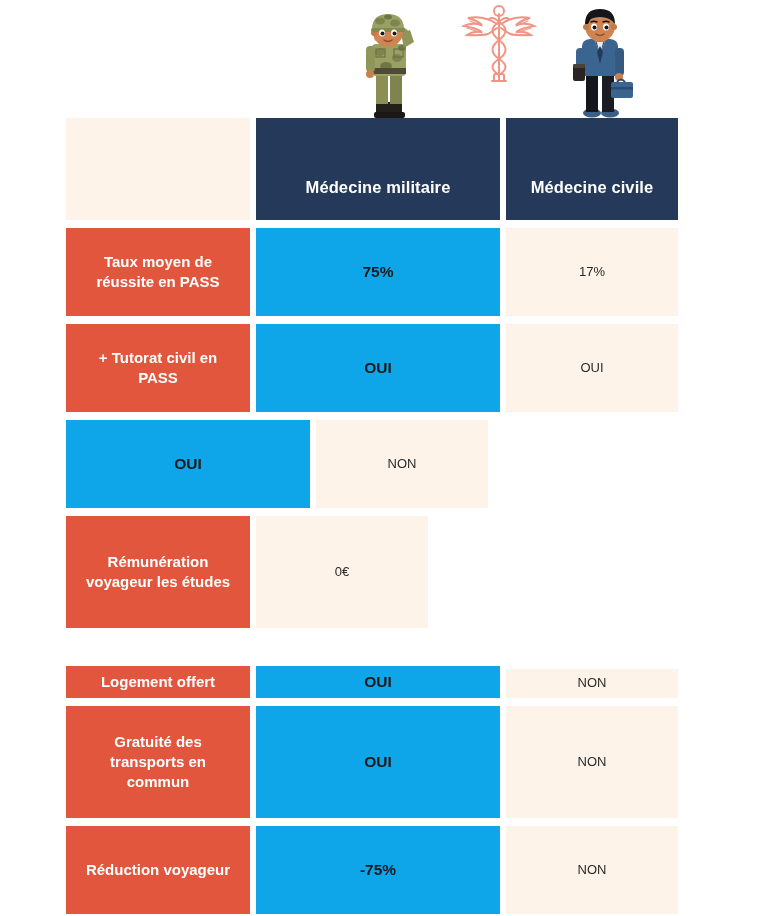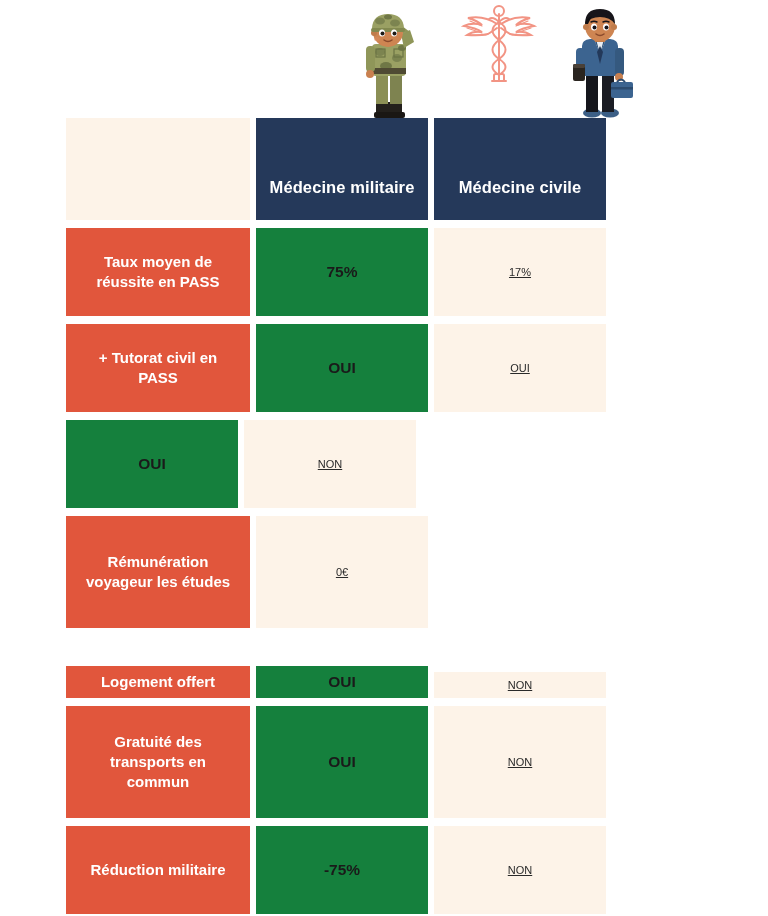--- a/index.html
+++ b/index.html
@@ -58,21 +58,21 @@
 
   .cell {
     display: flex;
     align-items: center;
     justify-content: center;
     text-align: center;
   }
 
   
   .col-label { width: 184px; }
-  .col-mil   { width: 172px; }
+  .col-mil   { width: 244px; }
   .col-civ   { width: 172px; }
 
   
   .header-row { height: 102px; }
 
   .hdr-blank {
     background: #FDF3E8;
   }
 
   .hdr-cell {
@@ -96,42 +96,41 @@
   }
 
   .label-cell span {
     color: #FFFFFF;
     font-size: 15px;
     font-weight: bold;
     line-height: 1.32;
   }
 
   .mil-cell {
-    background: #15803d;
+    background: #0ea5e9;
     padding: 6px 8px;
   }
 
   .mil-cell span {
     color: #1A1A1A;
     font-size: 15.5px;
     font-weight: bold;
     line-height: 1.3;
   }
 
   .civ-cell {
     background: #FDF3E8;
     padding: 6px 10px;
   }
 
   .civ-cell span {
     color: #2A2A2A;
-    font-size: 11px;
+    font-size: 13px;
     font-weight: normal;
     line-height: 1.3;
-    text-decoration: underline;
   }
 
   
   .h-2line { height: 88px; }
   .h-1line { height: 62px; align-items: flex-end; }
   .h-3line { height: 112px; }
 </style>
 </head>
 <body>
 
@@ -348,21 +347,21 @@
       <div class="cell col-mil mil-cell">
         <span>OUI</span>
       </div>
       <div class="cell col-civ civ-cell">
         <span>NON</span>
       </div>
     </div>
 
     <div class="trow h-2line">
       <div class="cell col-label label-cell">
-        <span>Réduction militaire</span>
+        <span>Réduction voyageur</span>
       </div>
       <div class="cell col-mil mil-cell">
         <span>-75%</span>
       </div>
       <div class="cell col-civ civ-cell">
         <span>NON</span>
       </div>
     </div>
 
   </div>

